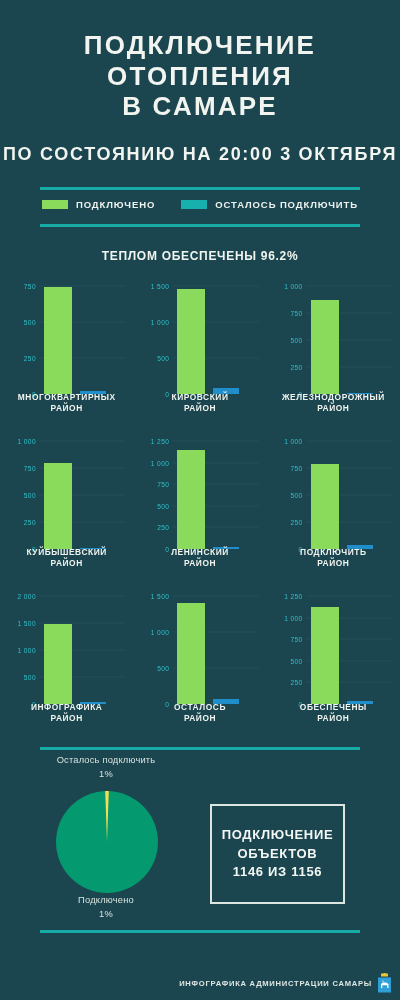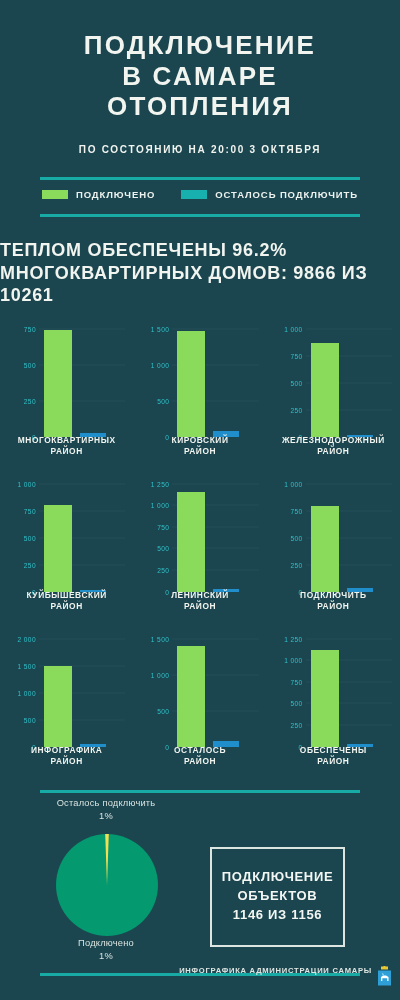--- a/index.html
+++ b/index.html
@@ -12,21 +12,21 @@
     position:relative;
   }
   
   .header { padding-top:30px; text-align:center; }
   .title-line {
     font-size:26px; font-weight:bold; letter-spacing:2.2px;
     line-height:1.18; color:#f1f4ef;
   }
   .subtitle-date {
     margin-top:22px;
-    font-size:10px; font-weight:bold; letter-spacing:1.7px;
+    font-size:18px; font-weight:bold; letter-spacing:1.7px;
     color:#f1f4ef;
   }
   .divider {
     width:320px; height:3px; background:#18aaa4; margin:0 auto;
   }
   .div-top { margin-top:22px; }
   .div-bot { margin-top:14px; }
   
   .legend {
     display:flex; justify-content:center; align-items:center;
@@ -34,22 +34,22 @@
   }
   .legend-item { display:flex; align-items:center; gap:8px; }
   .swatch { width:26px; height:9px; display:block; }
   .sw-green { background:#8ada5c; }
   .sw-teal { background:#17b0ae; }
   .legend-label {
     font-size:9.5px; font-weight:bold; letter-spacing:.9px; color:#eef2ee;
   }
   
   .stats {
-    text-align:left; margin-top:22px;
-    font-size:18px; font-weight:bold; letter-spacing:.7px; line-height:1.25;
+    text-align:center; margin-top:22px;
+    font-size:12px; font-weight:bold; letter-spacing:.7px; line-height:1.25;
     color:#f1f4ef;
   }
   
   .chart-grid {
     margin-top:12px;
     display:grid;
     grid-template-columns:repeat(3,1fr);
     row-gap:2px;
   }
   .chart-cell { position:relative; height:153px; }
@@ -99,56 +99,55 @@
     width:135px; height:100px;
     border:2px solid #dde5e0;
     display:flex; flex-direction:column; align-items:center;
     justify-content:center; text-align:center;
     font-size:13px; font-weight:bold; letter-spacing:.7px; line-height:1.45;
     color:#f3f6f2;
   }
   
   .footer {
     position:absolute; bottom:0; left:0; right:0; height:34px;
-    display:flex; align-items:flex-start; justify-content:flex-end;
+    display:flex; align-items:center; justify-content:flex-end;
     padding-right:8px; gap:5px;
   }
   .footer-text {
     font-size:7.6px; font-weight:bold; letter-spacing:.75px; color:#dfe7e3;
   }
   .crest { width:15px; height:20px; display:block; }
 </style>
 </head>
 <body>
 
 <div class="header">
   <div class="title-line">ПОДКЛЮЧЕНИЕ</div>
+  <div class="title-line">ОТОПЛЕНИЯ</div>
   <div class="title-line">В САМАРЕ</div>
-  <div class="title-line">ОТОПЛЕНИЯ</div>
   <div class="subtitle-date">ПО СОСТОЯНИЮ НА 20:00 3 ОКТЯБРЯ</div>
 </div>
 
 <div class="divider div-top"></div>
 
 <div class="legend">
   <div class="legend-item">
     <span class="swatch sw-green"></span>
     <span class="legend-label">ПОДКЛЮЧЕНО</span>
   </div>
   <div class="legend-item">
     <span class="swatch sw-teal"></span>
     <span class="legend-label">ОСТАЛОСЬ ПОДКЛЮЧИТЬ</span>
   </div>
 </div>
 
 <div class="divider div-bot"></div>
 
 <div class="stats">
   <div>ТЕПЛОМ ОБЕСПЕЧЕНЫ 96.2%</div>
-  <div>МНОГОКВАРТИРНЫХ ДОМОВ: 9866 ИЗ 10261</div>
 </div>
 
 <div class="chart-grid" id="chart-grid">
     <div class="chart-cell">
       <div class="plot">
         <div class="tick" style="top: 108px;">0</div>
         <div class="gridline" style="top: 72px;"></div>
         <div class="tick" style="top: 72px;">250</div>
         <div class="gridline" style="top: 36px;"></div>
         <div class="tick" style="top: 36px;">500</div>

